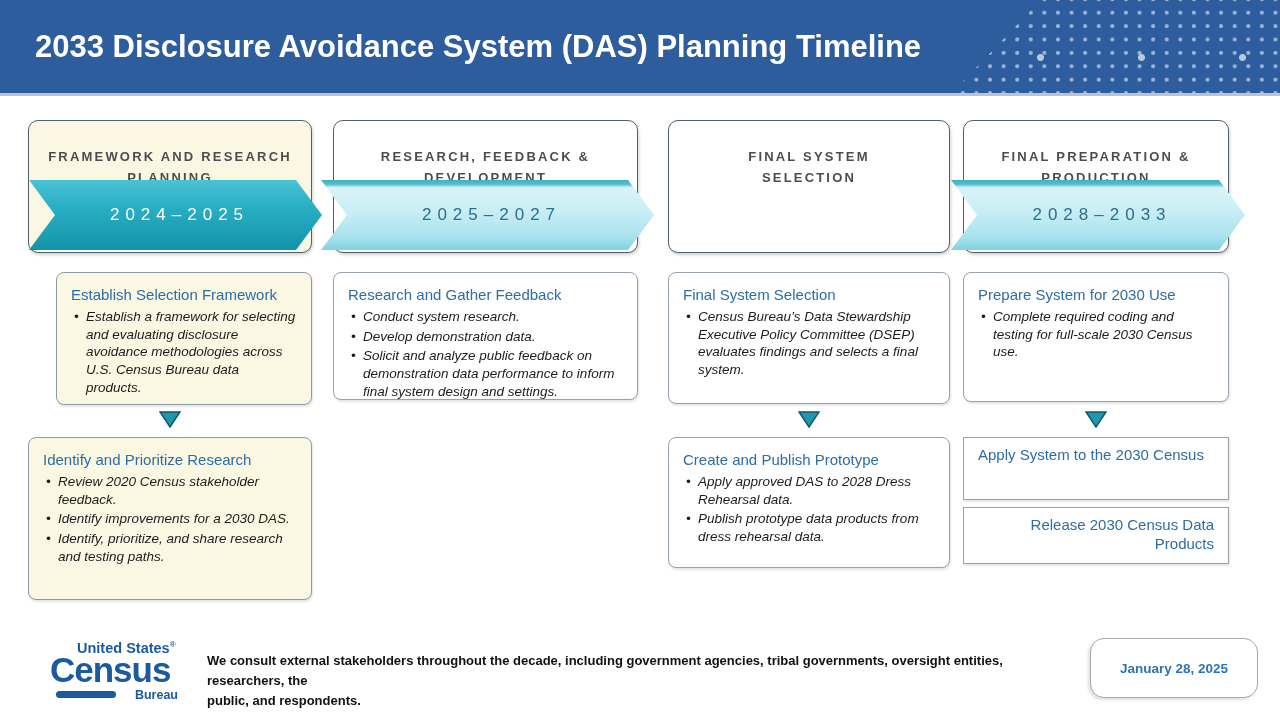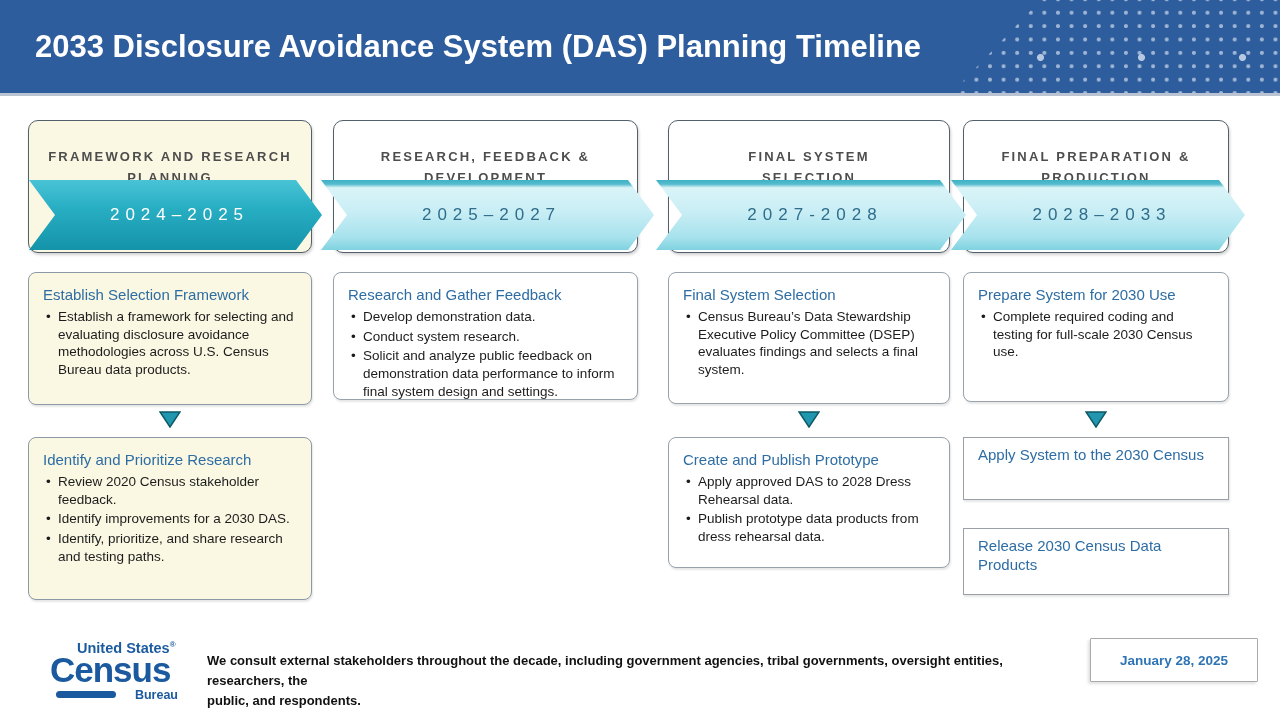--- a/index.html
+++ b/index.html
@@ -47,32 +47,32 @@
   .arrow-years { font-size:17px; letter-spacing:6px; color:#2f6d8a; padding-left:8px; }
   .arrow-dark .arrow-years { color:#ffffff; }
 
   .tbox { position:absolute; left:0; right:0; background:#ffffff;
           border:1px solid #97a2ad; border-radius:8px; padding:13px 14px;
           box-shadow:1px 2px 2px rgba(0,0,0,0.10); }
   .c1 .tbox { background:#faf8e3; border-color:#8d99a5; }
   .square { border-radius:0; border-color:#9aa0a6; padding:8px 14px; }
 
   .box-a { top:152px; }
-  .c1 .box-a { height:133px; }
+  .c1 .box-a { height:133px;margin-left:28px; }
   .c2 .box-a { height:128px; }
   .c3 .box-a { height:132px; }
   .c4 .box-a { height:130px; }
   .box-b { top:317px; }
   .c1 .box-b { height:163px; }
   .c3 .box-b { height:131px; }
   .c4 .box-b { height:63px; }
-  .c4 .box-c { top:408px; height:67px; }
+  .c4 .box-c { top:387px; height:57px;text-align:right; }
 
   .box-heading { font-size:15px; color:#2e6da4; margin-bottom:3px; line-height:1.25; }
-  .tbox ul { list-style:none; margin:0; padding:0; }
+  .tbox ul { list-style:none; margin:0; padding:0;font-style:italic; }
   .tbox li { position:relative; font-size:13.5px; color:#1c1c1c; line-height:1.32;
              padding-left:15px; margin-bottom:2px; }
   .tbox li::before { content:"•"; position:absolute; left:3px; top:0; color:#1c1c1c; }
 
   .down-arrow { position:absolute; top:291px; left:0; right:0; margin:auto;
                 width:22px; height:17px; }
 
   
   .logo { position:absolute; left:50px; top:640px; width:128px; color:#1b5a9e; }
   .logo-top { font-weight:bold; font-size:14.5px; margin-left:27px; white-space:nowrap; }
@@ -80,22 +80,22 @@
   .logo-main { font-weight:bold; font-size:35px; line-height:0.82; letter-spacing:-1px; }
   .logo-bottom { display:flex; align-items:center; gap:19px; margin-top:3px; margin-left:6px; }
   .logo-bar { display:inline-block; width:64px; height:7px; background:#1b5a9e;
               border-radius:4px; }
   .logo-bureau { font-weight:bold; font-size:12.5px; }
 
   .footer-note { position:absolute; left:207px; top:651px; width:850px;
                  font-size:13px; font-weight:600; color:#111111; line-height:1.55;
                  white-space:pre-line; }
 
-  .date-box { position:absolute; left:1090px; top:638px; width:168px; height:44px;
-              background:#ffffff; border:1px solid #a9a9a9; border-radius:1px;
+  .date-box { position:absolute; left:1090px; top:638px; width:168px; height:60px;
+              background:#ffffff; border:1px solid #a9a9a9; border-radius:14px;
               box-shadow:-2px 2px 3px rgba(0,0,0,0.12);
               display:flex; align-items:center; justify-content:center; }
   .date-text { color:#2e74b5; font-size:13.5px; font-weight:600; }
 </style>
 </head>
 <body>
 
 <div class="stage">
 
   <div class="header">
@@ -134,34 +134,31 @@
     <div class="phase-box">
       <div class="phase-title">RESEARCH, FEEDBACK &amp;
 DEVELOPMENT</div>
     </div>
     <div class="arrow arrow-light">
       <span class="arrow-years">2025–2027</span>
     </div>
     <div class="tbox box-a">
       <div class="box-heading">Research and Gather Feedback</div>
       <ul>
+        <li>Conduct system research.</li>
         <li>Develop demonstration data.</li>
-        <li>Conduct system research.</li>
         <li>Solicit and analyze public feedback on demonstration data performance to inform final system design and settings.</li>
       </ul>
     </div>
   </div>
 
   <div class="col c3">
     <div class="phase-box">
       <div class="phase-title">FINAL SYSTEM
 SELECTION</div>
-    </div>
-    <div class="arrow arrow-light">
-      <span class="arrow-years">2027-2028</span>
     </div>
     <div class="tbox box-a">
       <div class="box-heading">Final System Selection</div>
       <ul>
         <li>Census Bureau’s Data Stewardship Executive Policy Committee (DSEP) evaluates findings and selects a final system.</li>
       </ul>
     </div>
     <svg class="down-arrow" viewBox="0 0 22 17">
       <polygon points="1,1 21,1 11,16" fill="#2097ae" stroke="#0e5866" stroke-width="1.5"></polygon>
     </svg>

